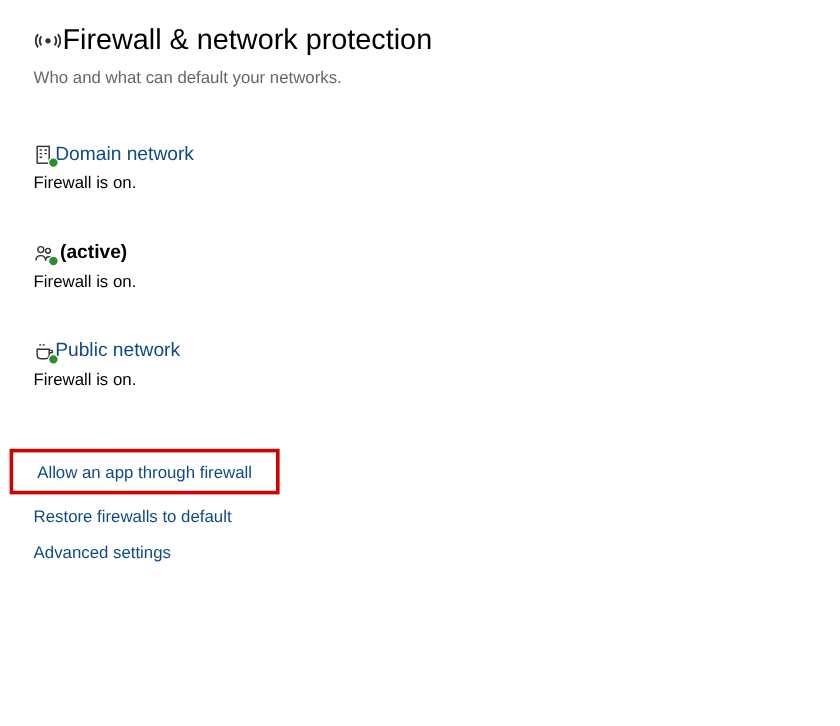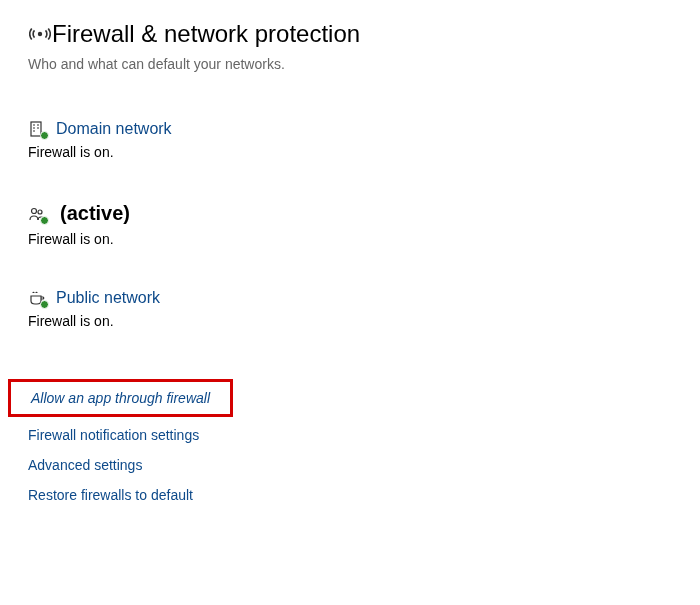--- a/index.html
+++ b/index.html
@@ -35,40 +35,40 @@
     .page-subtitle {
       font-size: 14px;
       color: #666;
       margin-bottom: 48px;
     }
     .network-item {
       margin-bottom: 42px;
     }
     .network-header {
       display: flex;
-      align-items: center;
-      gap: 10px;
+      align-items: flex-start;
+      gap: 0;
       margin-bottom: 6px;
       cursor: pointer;
     }
     .network-icon {
       width: 18px;
       height: 18px;
       display: flex;
       align-items: center;
       justify-content: center;
       position: relative;
     }
     .network-name {
       font-size: 16px;
       color: #0e4a8a;
       font-weight: 400;
     }
     .active-label {
-      font-size: 20px;
+      font-size: 16px;
       color: #000;
       font-weight: 600;
       margin-left: 4px;
     }
     .network-status {
       font-size: 14px;
       color: #000000;
     }
     .links-section {
       margin-top: 50px;
@@ -80,21 +80,20 @@
       margin-bottom: 14px;
       cursor: pointer;
       text-decoration: none;
     }
     .highlighted {
       display: inline-block;
       border: 3px solid #d40000;
       padding: 8px 20px;
       margin-left: -20px;
       margin-bottom: 10px;
-      font-style: italic;
     }
     .highlighted .link-item {
       margin-bottom: 0;
     }
     .check-badge {
       position: absolute;
       bottom: -2px;
       right: -3px;
       width: 9px;
       height: 9px;
@@ -167,16 +166,15 @@
     </span>
     <span class="network-name">Public network</span>
   </div>
   <p class="network-status">Firewall is on.</p>
 </div>
 
 <div class="links-section">
   <div class="highlighted">
     <a class="link-item">Allow an app through firewall</a>
   </div>
-  <a class="link-item">Firewall notification settings</a>
+  <a class="link-item">Restore firewalls to default</a>
   <a class="link-item">Advanced settings</a>
-  <a class="link-item">Restore firewalls to default</a>
 </div>
 
 </body></html>

